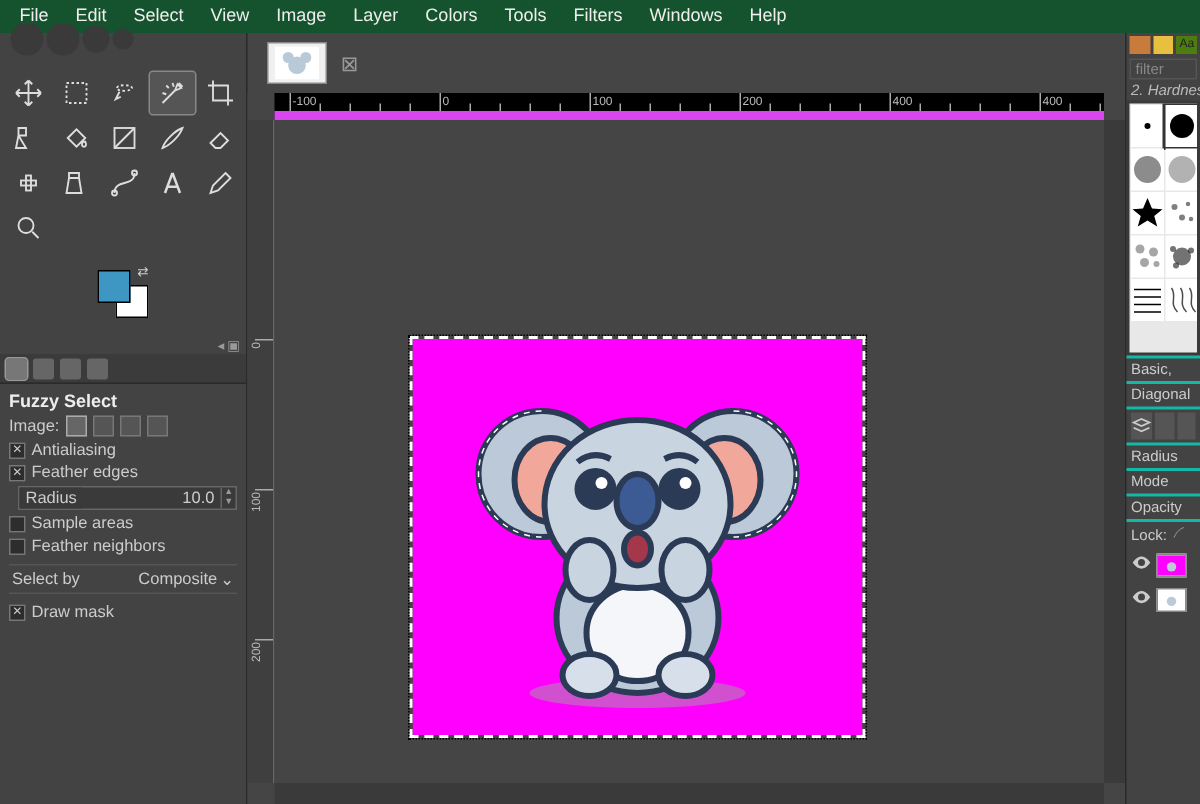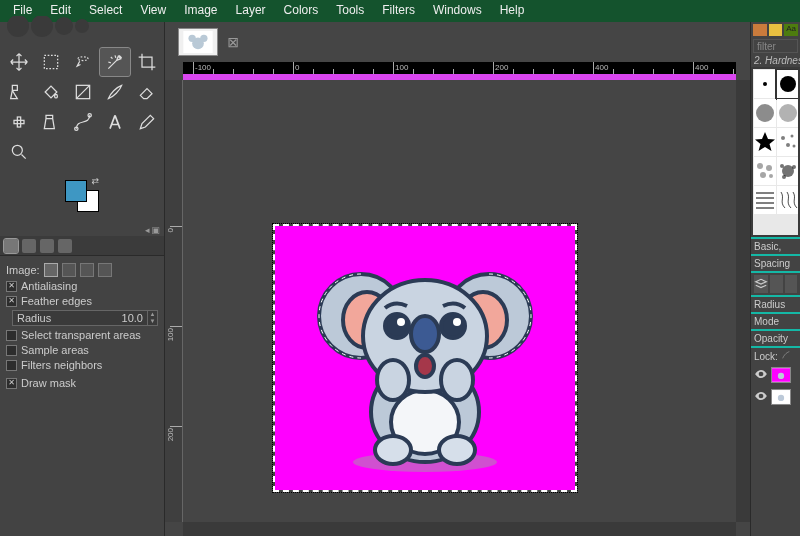--- a/index.html
+++ b/index.html
@@ -207,20 +207,21 @@
       <span>◂</span>
       <span>▣</span>
     </div>
   <div class="panel-tabs">
     <div class="picon sel"></div>
     <div class="picon"></div>
     <div class="picon"></div>
     <div class="picon"></div>
   </div>
   <div class="opts">
+    <div class="title">Fuzzy Select</div>
     <div class="row modeicons">
       <span>Image:</span>
       <span class="mi sel"></span>
       <span class="mi"></span>
       <span class="mi"></span>
       <span class="mi"></span>
     </div>
     <div class="row">
         <span class="chk">✕</span>
         <span>Antialiasing</span>
@@ -234,30 +235,31 @@
           <span class="lbl">Radius</span>
           <span class="val">10.0</span>
           <div class="spinner">
             <div>▲</div>
             <div>▼</div>
           </div>
         </div>
     </div>
     <div class="row">
         <span class="chk"></span>
-        <span>Select transparent areas</span>
+        <span>Sample areas</span>
       </div>
     <div class="row">
         <span class="chk"></span>
-        <span>Sample areas</span>
-      </div>
-    <div class="row">
-        <span class="chk"></span>
-        <span>Filters neighbors</span>
-      </div>
+        <span>Feather neighbors</span>
+      </div>
+    <div class="select-row">
+      <span>Select by</span>
+      <span class="sel-val">Composite</span>
+      <span>⌄</span>
+    </div>
     <div class="row" style="margin-top:6px">
         <span class="chk">✕</span>
         <span>Draw mask</span>
       </div>
   </div>
 </div>
 
 <div class="canvas-area">
   <div class="ruler-h" id="rh">
       <div class="tick" style="left: 10px; height: 12px;"></div>
@@ -434,21 +436,21 @@
             <g stroke="rgba(0,0,0,.7)">
               <path d="M4 3c4 6-2 10 4 16" fill="none"></path>
               <path d="M10 3c4 6-2 10 4 16" fill="none"></path>
               <path d="M16 3c4 6-2 10 4 16" fill="none"></path>
             </g>
           </svg>
         </div>
     </div>
   </div>
   <div class="sect">Basic,</div>
-  <div class="sect">Spacing</div>
+  <div class="sect">Diagonal</div>
   <div class="sect tabs2">
     <div class="t">
         <svg width="14" height="14" viewBox="0 0 24 24" fill="none" stroke="#ccc" stroke-width="2">
           <path d="M3 8l9-4 9 4-9 4z"></path>
           <path d="M3 14l9 4 9-4"></path>
         </svg>
       </div>
     <div class="t"></div>
     <div class="t"></div>
   </div>

